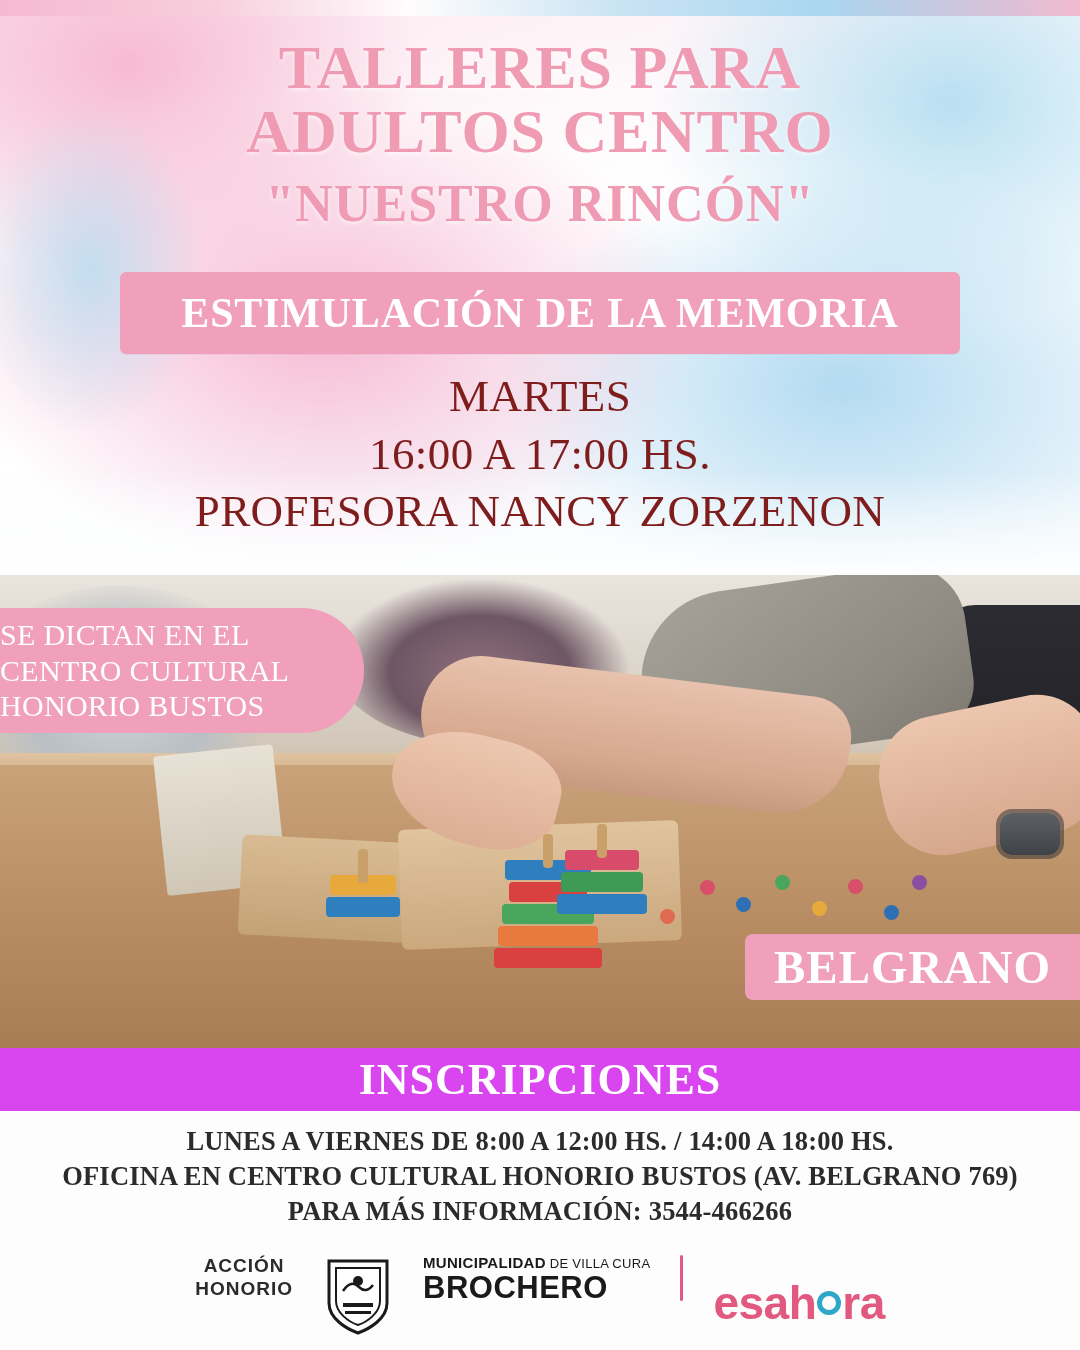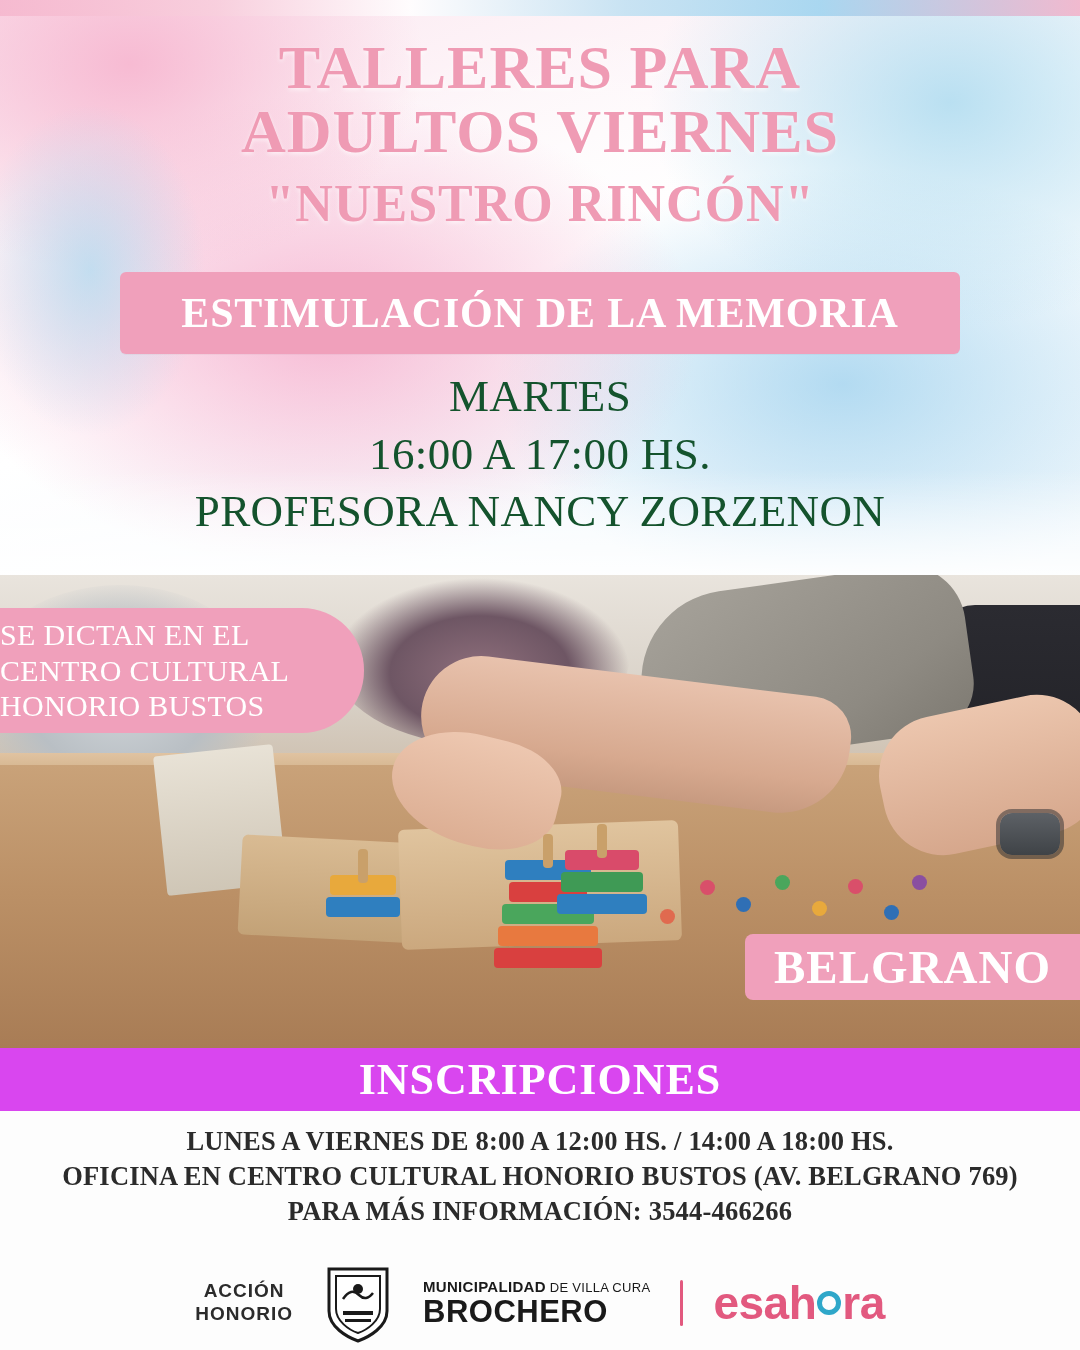--- a/index.html
+++ b/index.html
@@ -78,21 +78,21 @@
     color:#ffffff;
     font-size:42px;
     font-weight:bold;
     letter-spacing:.8px;
   }
 
   
   .schedule {
     position:absolute; left:0; top:368px; width:1080px;
     text-align:center;
-    color:#14532d;
+    color:#7f1d1d;
   }
   .schedule div {
     font-size:45px;
     line-height:1.28;
     letter-spacing:.4px;
   }
 
   
   .photo {
     position:absolute; left:0; top:575px; width:1080px; height:475px;
@@ -238,21 +238,21 @@
   }
   .info div {
     font-size:26.5px;
     line-height:1.33;
     letter-spacing:.2px;
   }
 
   
   .footer {
     position:absolute; left:0; top:1255px; width:1080px; height:95px;
-    display:flex; align-items:center; justify-content:center; gap:30px;
+    display:flex; justify-content:center; gap:30px;
   }
   .accion {
     text-align:center;
     color:#2b2b2b;
     font-family:"Liberation Sans", sans-serif;
     font-weight:bold;
     font-size:19px;
     line-height:1.2;
     letter-spacing:1px;
   }
@@ -288,21 +288,21 @@
 
 <div class="poster">
 
   <div class="bg-top"></div>
   <div class="bg-left-blue"></div>
   <div class="bg-strip"></div>
   <div class="bg-bottomfade"></div>
 
   <div class="headline">
     <span class="l1">TALLERES PARA</span>
-    <span class="l2">ADULTOS VIERNES</span>
+    <span class="l2">ADULTOS CENTRO</span>
     <span class="l3">"NUESTRO RINCÓN"</span>
   </div>
 
   <div class="banner">
     <span>ESTIMULACIÓN DE LA MEMORIA</span>
   </div>
 
   <div class="schedule">
     <div>MARTES</div>
     <div>16:00 A 17:00 HS.</div>

